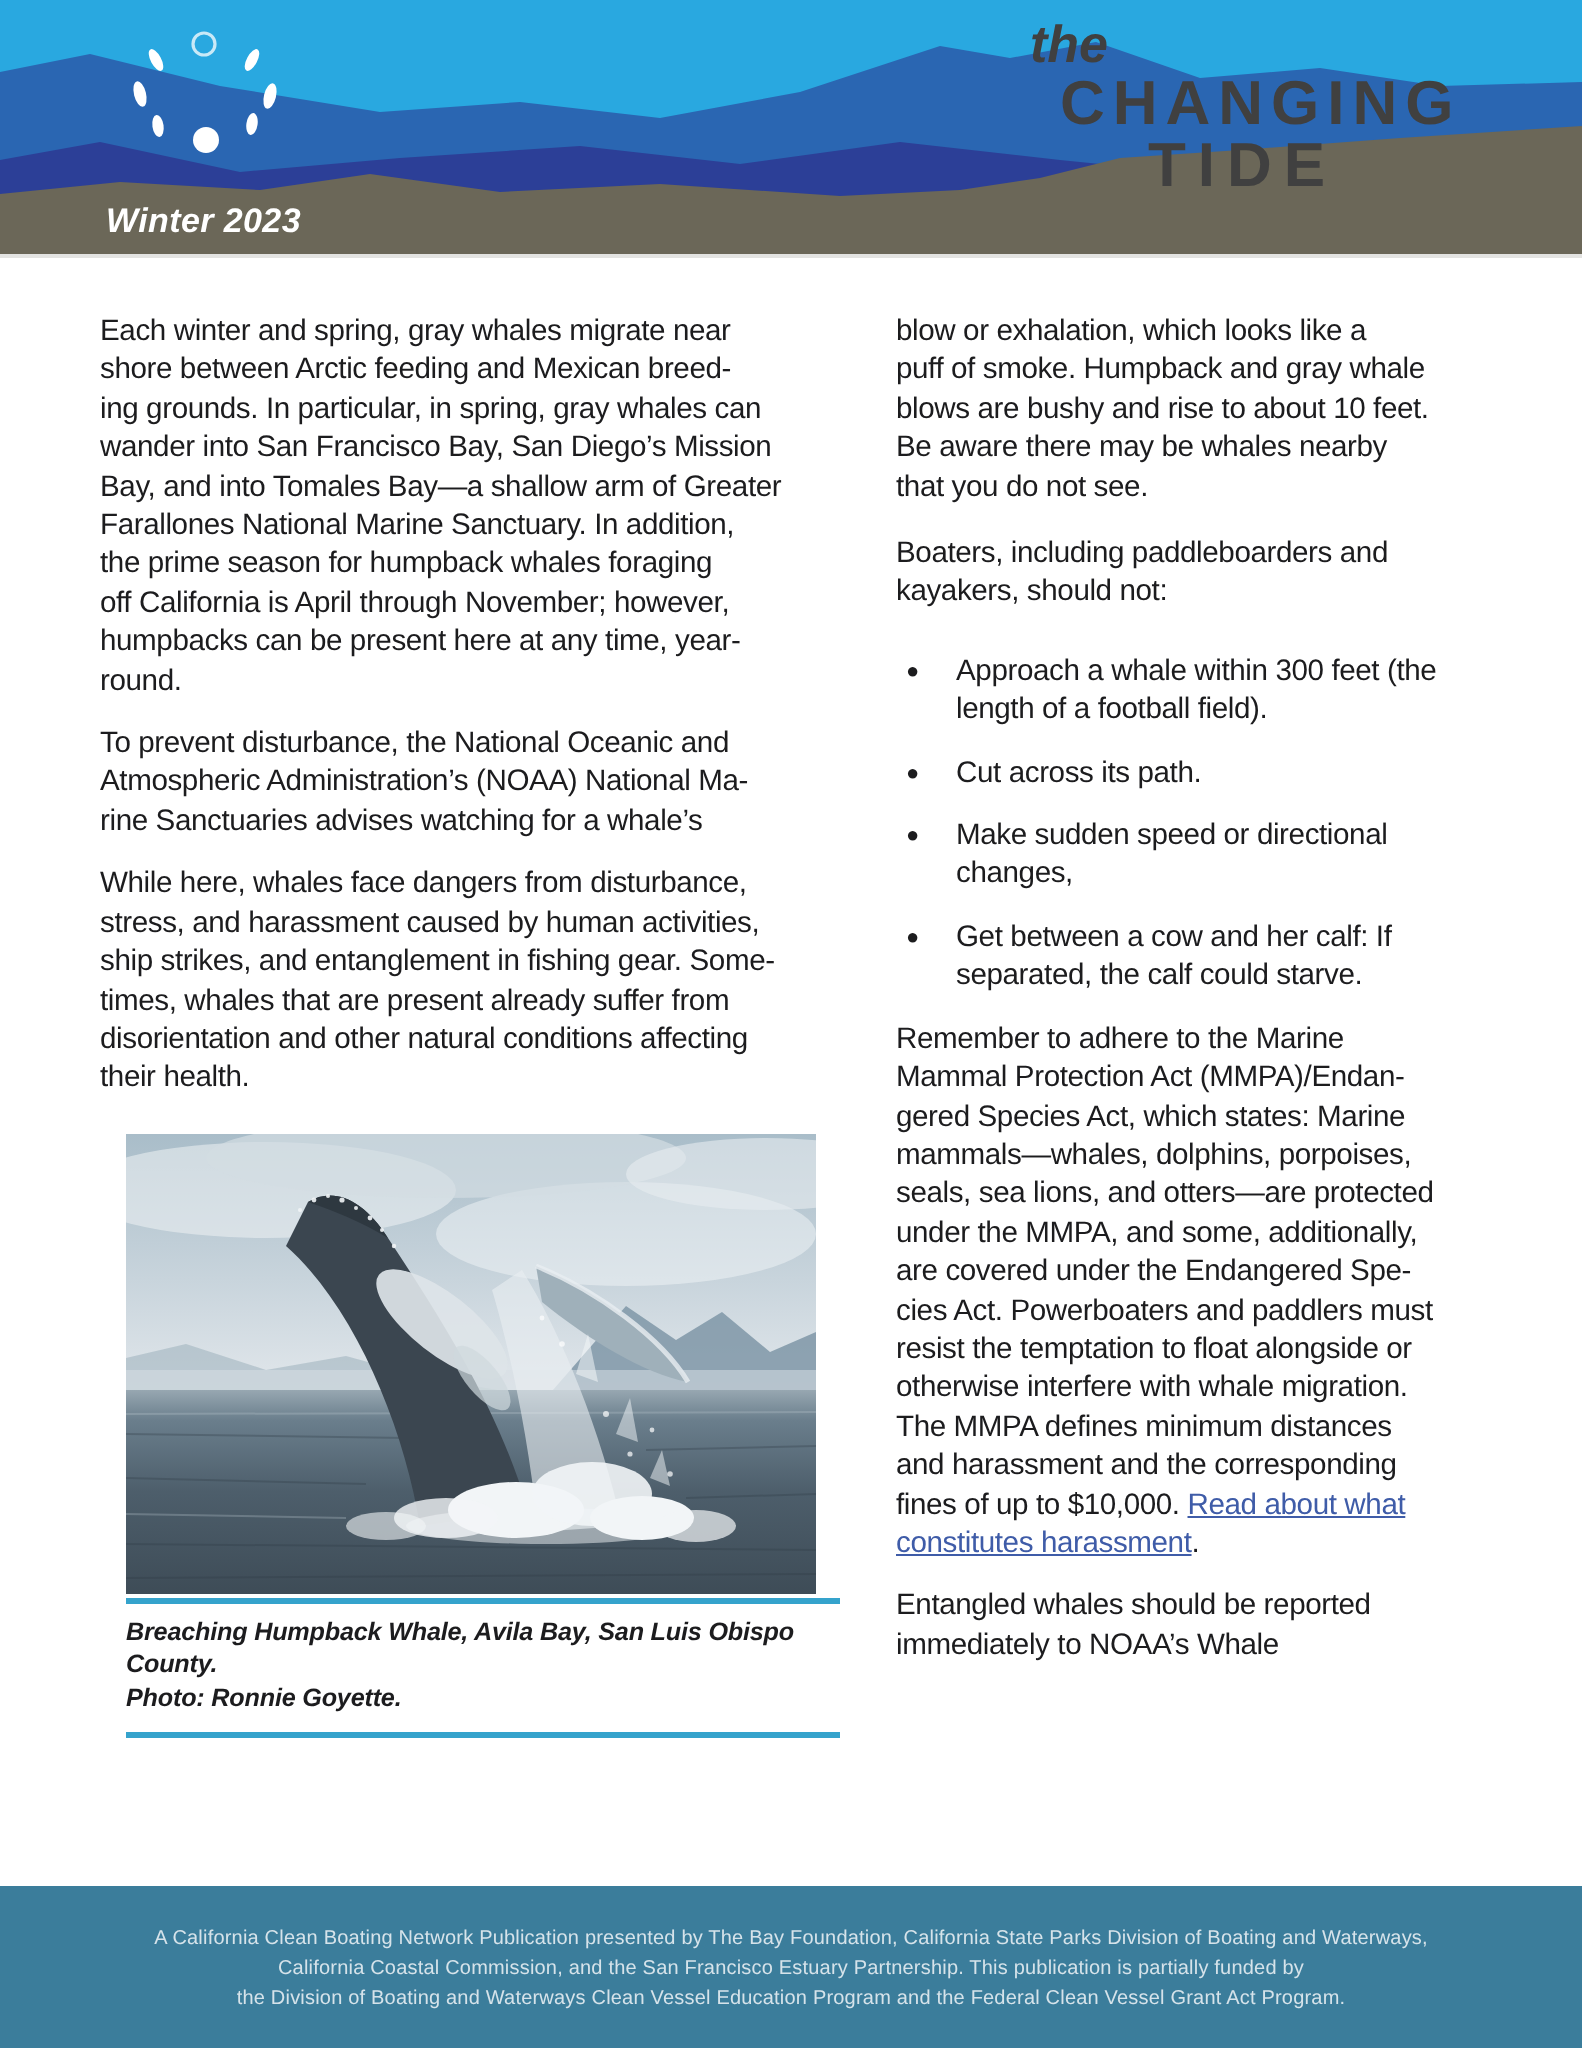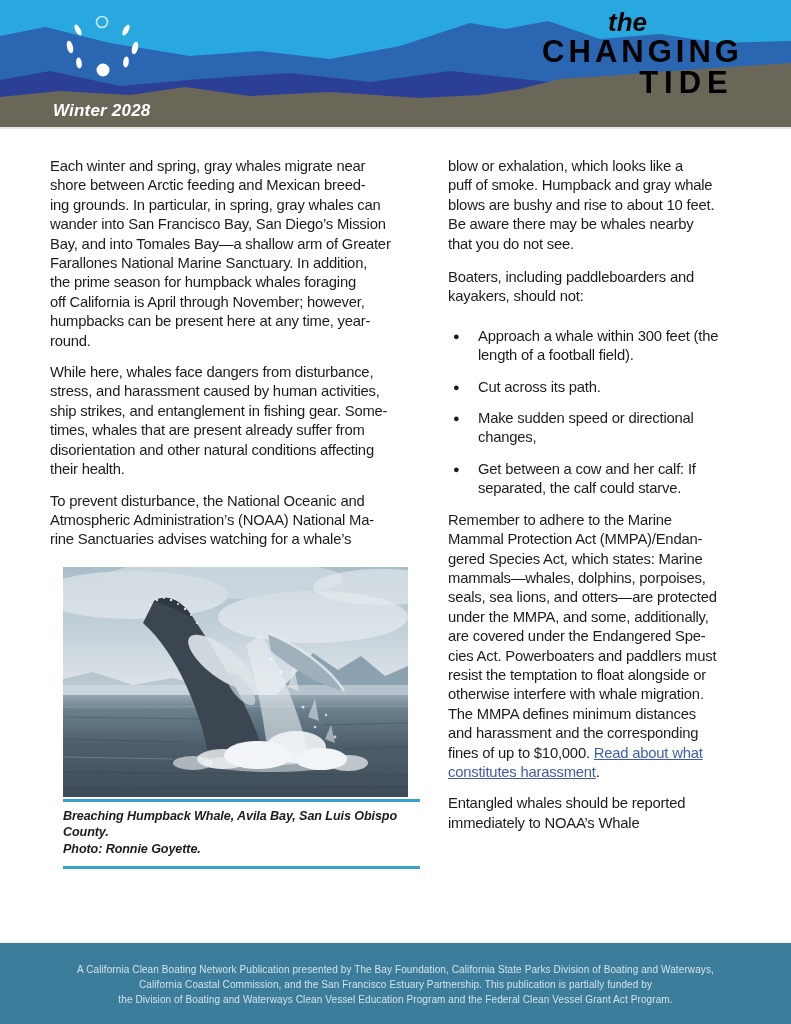--- a/index.html
+++ b/index.html
@@ -19,21 +19,21 @@
     border-bottom:2px solid #e3e3e1;
   }
   .masthead svg{display:block;width:791px;height:127px;}
   .issue-date{
     position:absolute;left:53px;top:101px;
     color:#ffffff;font-size:17px;font-weight:700;font-style:italic;
     letter-spacing:.2px;
   }
   .logo{
     position:absolute;top:9px;right:36px;width:225px;
-    color:#000000;text-align:center;line-height:1.02;
+    color:#404040;line-height:1.02;
   }
   .logo .logo-the{display:block;font-size:26px;font-weight:700;font-style:italic;transform:translateX(-15px);}
   .logo .logo-line1{display:block;font-size:31px;font-weight:700;letter-spacing:4px;}
   .logo .logo-line2{display:block;font-size:31px;font-weight:700;letter-spacing:6px;transform:translateX(44px);}
 
   
   .content{padding:28px 41px 0 50px;}
   .article-title{
     margin:0 0 21px 0;
     font-size:29px;font-weight:700;color:#161616;letter-spacing:-.2px;
@@ -96,21 +96,21 @@
         <circle cx="102" cy="22" r="5.5" fill="none" stroke="#ffffff" stroke-width="1.6" opacity="0.75"></circle>
         <ellipse cx="78" cy="30" rx="2.6" ry="6" transform="rotate(-28 78 30)"></ellipse>
         <ellipse cx="126" cy="30" rx="2.6" ry="6" transform="rotate(28 126 30)"></ellipse>
         <ellipse cx="70" cy="47" rx="3" ry="6.5" transform="rotate(-14 70 47)"></ellipse>
         <ellipse cx="135" cy="48" rx="3" ry="6.5" transform="rotate(14 135 48)"></ellipse>
         <ellipse cx="79" cy="63" rx="2.8" ry="5.5" transform="rotate(-8 79 63)"></ellipse>
         <ellipse cx="126" cy="62" rx="2.8" ry="5.5" transform="rotate(8 126 62)"></ellipse>
         <circle cx="103" cy="70" r="6.5"></circle>
       </g>
     </svg>
-    <div class="issue-date">Winter 2028</div>
+    <div class="issue-date">Winter 2023</div>
     <div class="logo">
       <span class="logo-the">the</span>
       <span class="logo-line1">CHANGING</span>
       <span class="logo-line2">TIDE</span>
     </div>
   </header>
 
   <main class="content">
 
     <div class="columns">
@@ -119,29 +119,29 @@
         <p class="body-text">Each winter and spring, gray whales migrate near
 shore between Arctic feeding and Mexican breed-
 ing grounds. In particular, in spring, gray whales can
 wander into San Francisco Bay, San Diego’s Mission
 Bay, and into Tomales Bay—a shallow arm of Greater
 Farallones National Marine Sanctuary. In addition,
 the prime season for humpback whales foraging
 off California is April through November; however,
 humpbacks can be present here at any time, year-
 round.</p>
+        <p class="body-text">To prevent disturbance, the National Oceanic and
+Atmospheric Administration’s (NOAA) National Ma-
+rine Sanctuaries advises watching for a whale’s</p>
         <p class="body-text">While here, whales face dangers from disturbance,
 stress, and harassment caused by human activities,
 ship strikes, and entanglement in fishing gear. Some-
 times, whales that are present already suffer from
 disorientation and other natural conditions affecting
 their health.</p>
-        <p class="body-text">To prevent disturbance, the National Oceanic and
-Atmospheric Administration’s (NOAA) National Ma-
-rine Sanctuaries advises watching for a whale’s</p>
 
         <figure class="figure" style="margin-block:17px 0;margin-inline:4px 0;margin-left:13px;">
           <svg viewBox="0 0 345 230" aria-hidden="true">
             <defs>
               <linearGradient id="skyG" x1="0" y1="0" x2="0" y2="1">
                 <stop offset="0" stop-color="#a9bdc9"></stop>
                 <stop offset="0.55" stop-color="#c8d4dc"></stop>
                 <stop offset="1" stop-color="#e3e8ec"></stop>
               </linearGradient>
               <linearGradient id="seaG" x1="0" y1="0" x2="0" y2="1">

